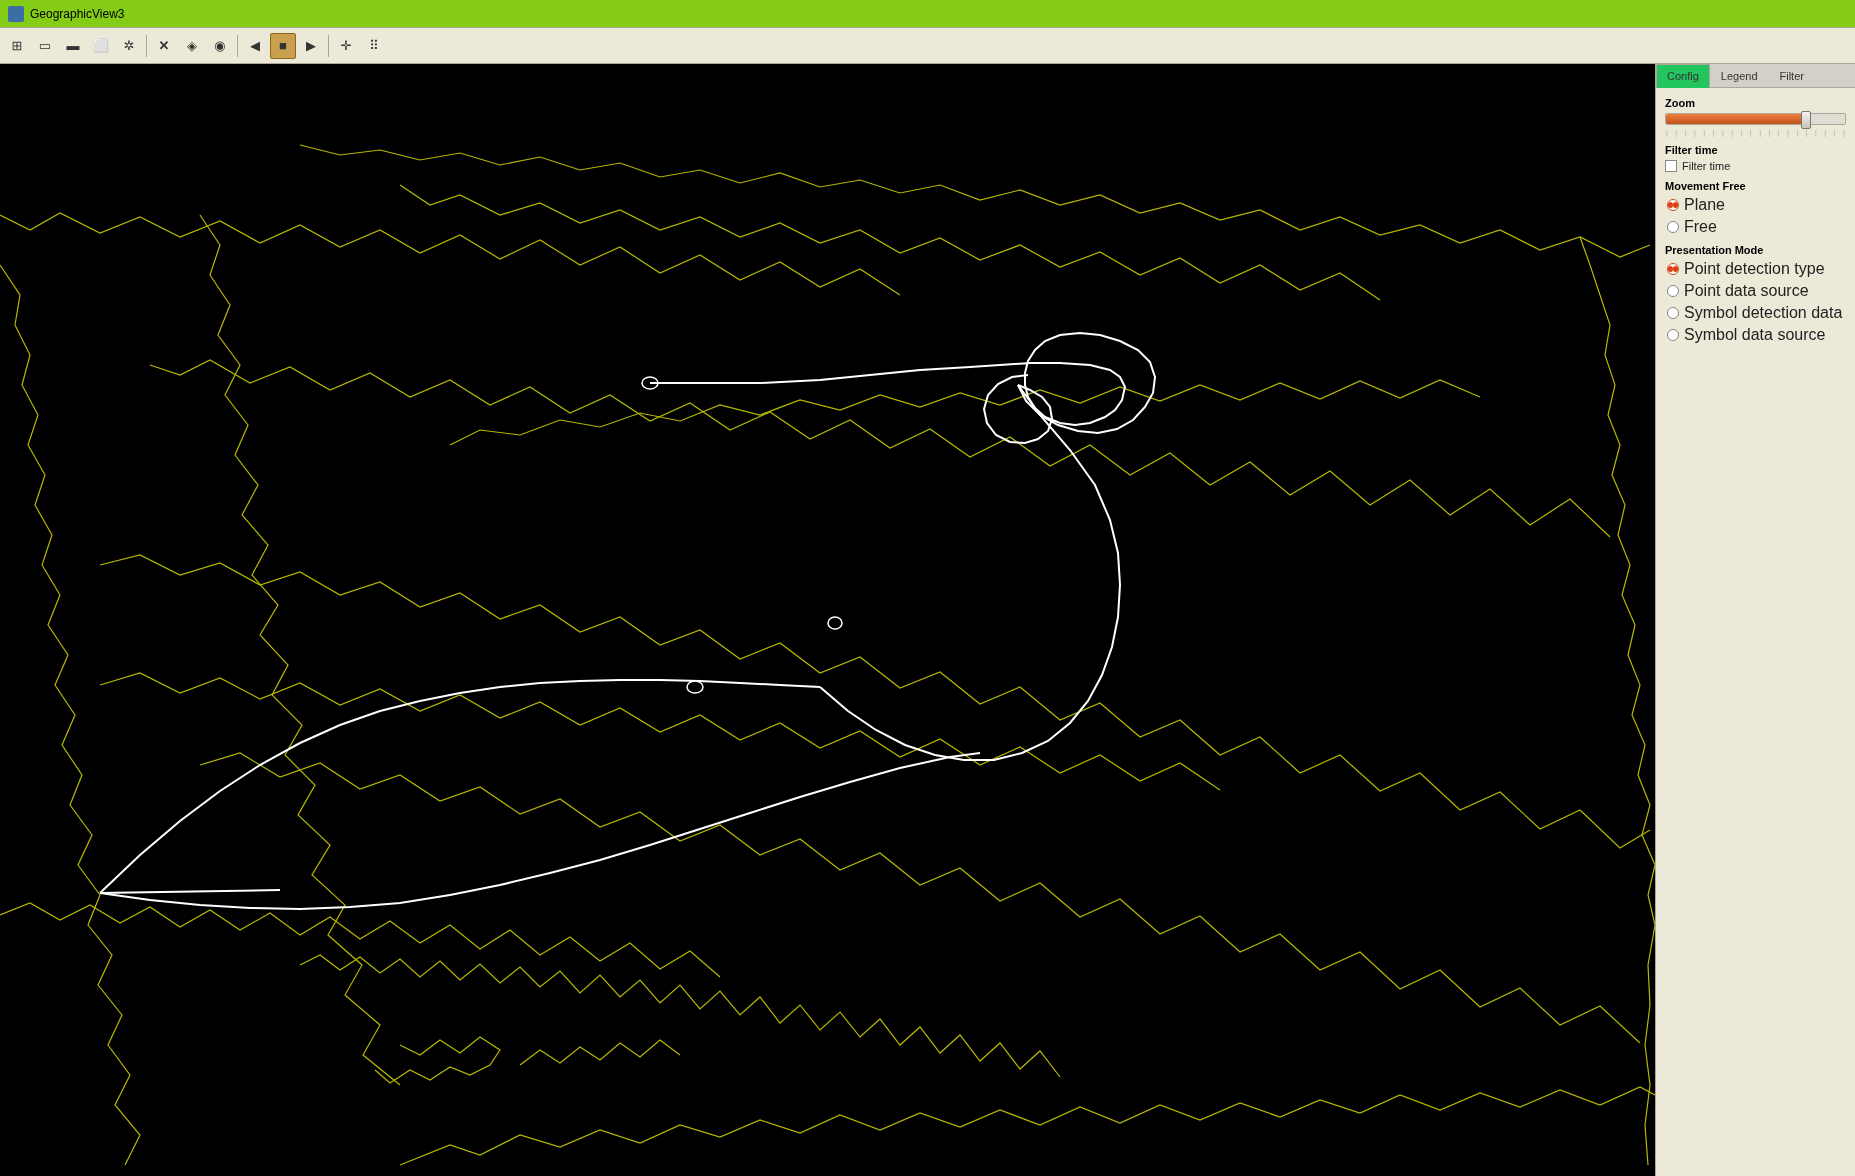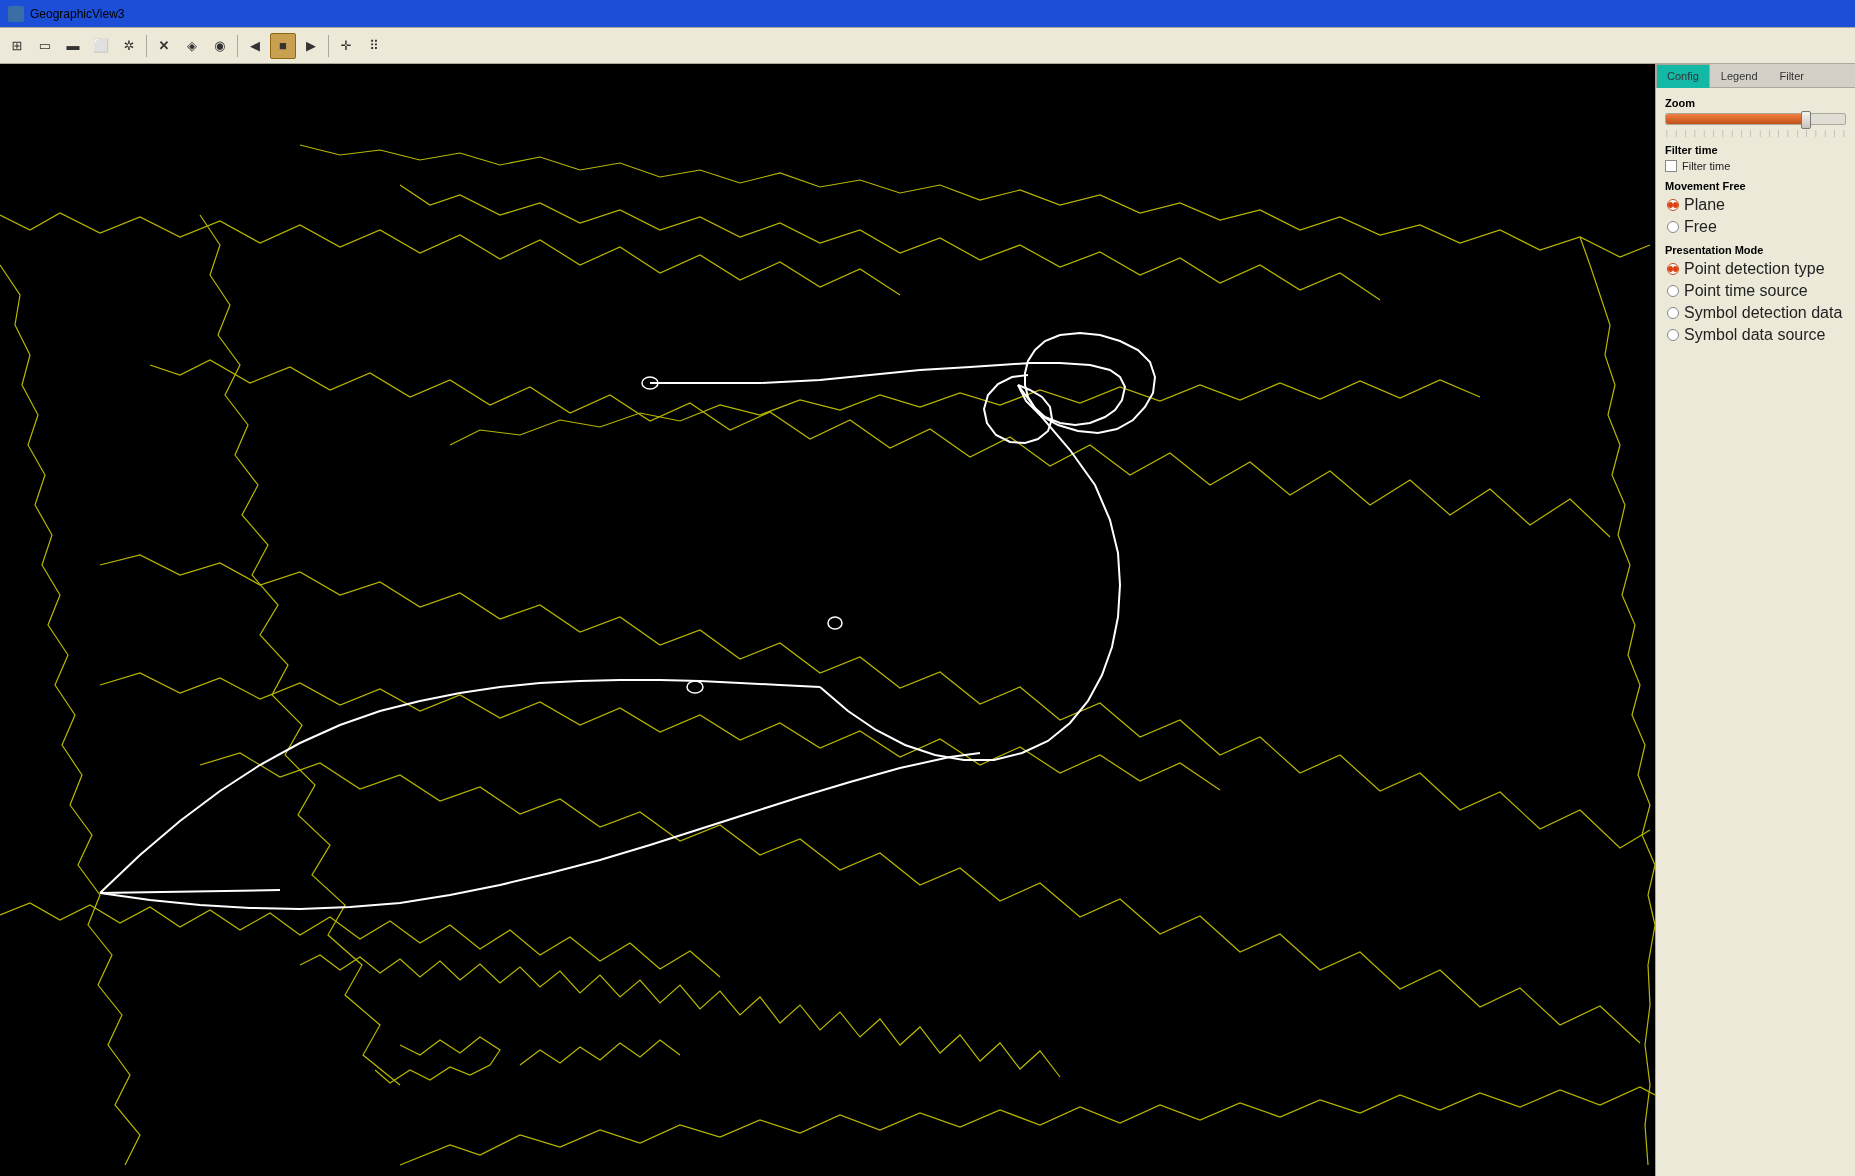--- a/index.html
+++ b/index.html
@@ -10,21 +10,21 @@
       width: 1855px;
       height: 1176px;
       overflow: hidden;
       display: flex;
       flex-direction: column;
     }
 
     
     #title-bar {
       height: 28px;
-      background: #1d4ed8;
+      background: #84cc16;
       border-bottom: 1px solid #aca899;
       display: flex;
       align-items: center;
       padding: 0 8px;
       gap: 6px;
     }
     #title-bar-icon {
       width: 16px;
       height: 16px;
       background: #3a6ea5;
@@ -102,21 +102,21 @@
     .panel-tab {
       padding: 5px 10px;
       font-size: 11px;
       cursor: pointer;
       border: 1px solid transparent;
       border-bottom: none;
       color: #333;
       background: #d4d0c8;
     }
     .panel-tab.active {
-      background: #14b8a6;
+      background: #22c55e;
       border-color: #aca899 #aca899 transparent #aca899;
       margin-bottom: -1px;
       z-index: 1;
     }
 
     
     #panel-content {
       padding: 9px;
       flex: 1;
       overflow-y: auto;
@@ -492,21 +492,21 @@
       <div class="radio-group">
         <div class="radio-item">
           <div class="radio-circle selected">
             <span></span>
           <div style="width: 6px; height: 6px; border-radius: 50%; background: rgb(224, 64, 16);"></div>
             </div>
           <span class="radio-label">Point detection type</span>
         </div>
         <div class="radio-item">
           <div class="radio-circle"></div>
-          <span class="radio-label">Point time source</span>
+          <span class="radio-label">Point data source</span>
         </div>
         <div class="radio-item">
           <div class="radio-circle"></div>
           <span class="radio-label">Symbol detection data</span>
         </div>
         <div class="radio-item">
           <div class="radio-circle"></div>
           <span class="radio-label">Symbol data source</span>
         </div>
       </div>

